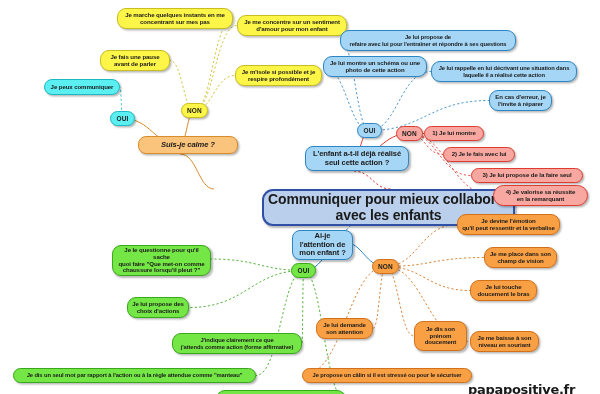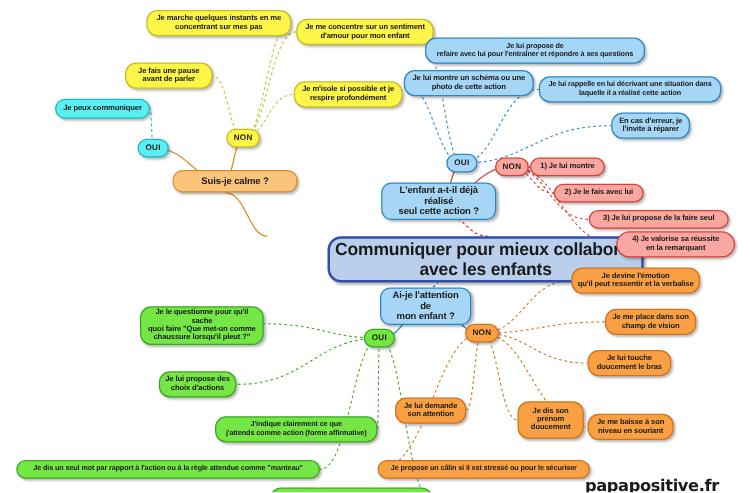--- a/index.html
+++ b/index.html
@@ -111,50 +111,50 @@
       <path d="M 385.5 266.5 C 417.675 266.5, 421.25 224.5, 457 224.5" fill="none" stroke="#d2711a" stroke-width="0.85" stroke-dasharray="2.2,2.2"></path>
       <path d="M 385.5 266.5 C 429.825 266.5, 434.75 257.5, 484 257.5" fill="none" stroke="#d2711a" stroke-width="0.85" stroke-dasharray="2.2,2.2"></path>
       <path d="M 385.5 266.5 C 423.525 266.5, 427.75 290.5, 470 290.5" fill="none" stroke="#d2711a" stroke-width="0.85" stroke-dasharray="2.2,2.2"></path>
       <path d="M 385.5 266.5 C 423.525 266.5, 427.75 341.5, 470 341.5" fill="none" stroke="#d2711a" stroke-width="0.85" stroke-dasharray="2.2,2.2"></path>
       <path d="M 385.5 266.5 C 398.325 266.5, 399.75 336, 414 336" fill="none" stroke="#d2711a" stroke-width="0.85" stroke-dasharray="2.2,2.2"></path>
       <path d="M 385.5 266.5 C 379.875 266.5, 379.25 328.5, 373 328.5" fill="none" stroke="#d2711a" stroke-width="0.85" stroke-dasharray="2.2,2.2"></path>
       <path d="M 385.5 266.5 C 347.925 266.5, 343.75 375.5, 302 375.5" fill="none" stroke="#d2711a" stroke-width="0.85" stroke-dasharray="2.2,2.2"></path>
     </svg>
   <div id="nodes">
       <div class="node c-blue-dk root" style="left: 214px; top: 189px; width: 253px; min-height: 22px;">Communiquer pour mieux collaborer avec les enfants</div>
-      <div class="node c-orange-q q" style="left: 138px; top: 136px; width: 100px; min-height: 18px;">Suis-je calme ?</div>
+      <div class="node c-orange-q q" style="left: 138px; top: 136px; width: 100px; min-height: 18px; font-style: italic;">Suis-je calme ?</div>
       <div class="node c-cyan badge" style="left: 110px; top: 111px; width: 25px; min-height: 15px;">OUI</div>
       <div class="node c-yellow badge" style="left: 181px; top: 103px; width: 27px; min-height: 15px;">NON</div>
       <div class="node c-cyan leaf" style="left: 44px; top: 79px; width: 76px; min-height: 16px;">Je peux communiquer</div>
       <div class="node c-yellow leaf" style="left: 100px; top: 50px; width: 70px; min-height: 21px;">Je fais une pause
 avant de parler</div>
       <div class="node c-yellow leaf" style="left: 117px; top: 8px; width: 116px; min-height: 21px;">Je marche quelques instants en me
 concentrant sur mes pas</div>
       <div class="node c-yellow leaf" style="left: 237px; top: 15px; width: 110px; min-height: 21px;">Je me concentre sur un sentiment
 d'amour pour mon enfant</div>
       <div class="node c-yellow leaf" style="left: 235px; top: 65px; width: 87px; min-height: 21px;">Je m'isole si possible et je
 respire profondément</div>
-      <div class="node c-blue q" style="left: 305px; top: 146px; width: 92px; min-height: 25px;">L'enfant a-t-il déjà réalisé
+      <div class="node c-blue q" style="left: 305px; top: 146px; width: 104px; min-height: 25px;">L'enfant a-t-il déjà réalisé
 seul cette action ?</div>
       <div class="node c-blue badge" style="left: 357px; top: 123px; width: 25px; min-height: 15px;">OUI</div>
       <div class="node c-red badge" style="left: 396px; top: 126px; width: 27px; min-height: 15px;">NON</div>
       <div class="node c-blue leaf" style="left: 323px; top: 56px; width: 104px; min-height: 21px;">Je lui montre un schéma ou une
 photo de cette action</div>
       <div class="node c-blue leaf-sm" style="left: 340px; top: 30px; width: 176px; min-height: 21px;">Je lui propose de
 refaire avec lui pour l'entraîner et répondre à ses questions</div>
       <div class="node c-blue leaf-sm" style="left: 431px; top: 61px; width: 146px; min-height: 21px;">Je lui rappelle en lui décrivant une situation dans
 laquelle il a réalisé cette action</div>
       <div class="node c-blue leaf" style="left: 489px; top: 90px; width: 63px; min-height: 21px;">En cas d'erreur, je
 l'invite à réparer</div>
       <div class="node c-red num" style="left: 424px; top: 126px; width: 60px; min-height: 15px;">1) Je lui montre</div>
       <div class="node c-red num" style="left: 443px; top: 147px; width: 72px; min-height: 15px;">2) Je le fais avec lui</div>
       <div class="node c-red num" style="left: 471px; top: 168px; width: 112px; min-height: 15px;">3) Je lui propose de la faire seul</div>
       <div class="node c-red num" style="left: 493px; top: 185px; width: 95px; min-height: 21px;">4) Je valorise sa réussite
 en la remarquant</div>
-      <div class="node c-blue q" style="left: 304px; top: 230px; width: 73px; min-height: 25px;">Ai-je l'attention de
+      <div class="node c-blue q" style="left: 292px; top: 230px; width: 61px; min-height: 25px;">Ai-je l'attention de
 mon enfant ?</div>
       <div class="node c-green badge" style="left: 291px; top: 263px; width: 25px; min-height: 15px;">OUI</div>
       <div class="node c-orange badge" style="left: 372px; top: 259px; width: 27px; min-height: 15px;">NON</div>
       <div class="node c-green leaf" style="left: 112px; top: 245px; width: 99px; min-height: 28px;">Je le questionne pour qu'il sache
 quoi faire "Que met-on comme
 chaussure lorsqu'il pleut ?"</div>
       <div class="node c-green leaf" style="left: 127px; top: 297px; width: 62px; min-height: 21px;">Je lui propose des
 choix d'actions</div>
       <div class="node c-green leaf-sm" style="left: 172px; top: 333px; width: 130px; min-height: 21px;">J'indique clairement ce que
 j'attends comme action (forme affirmative)</div>

